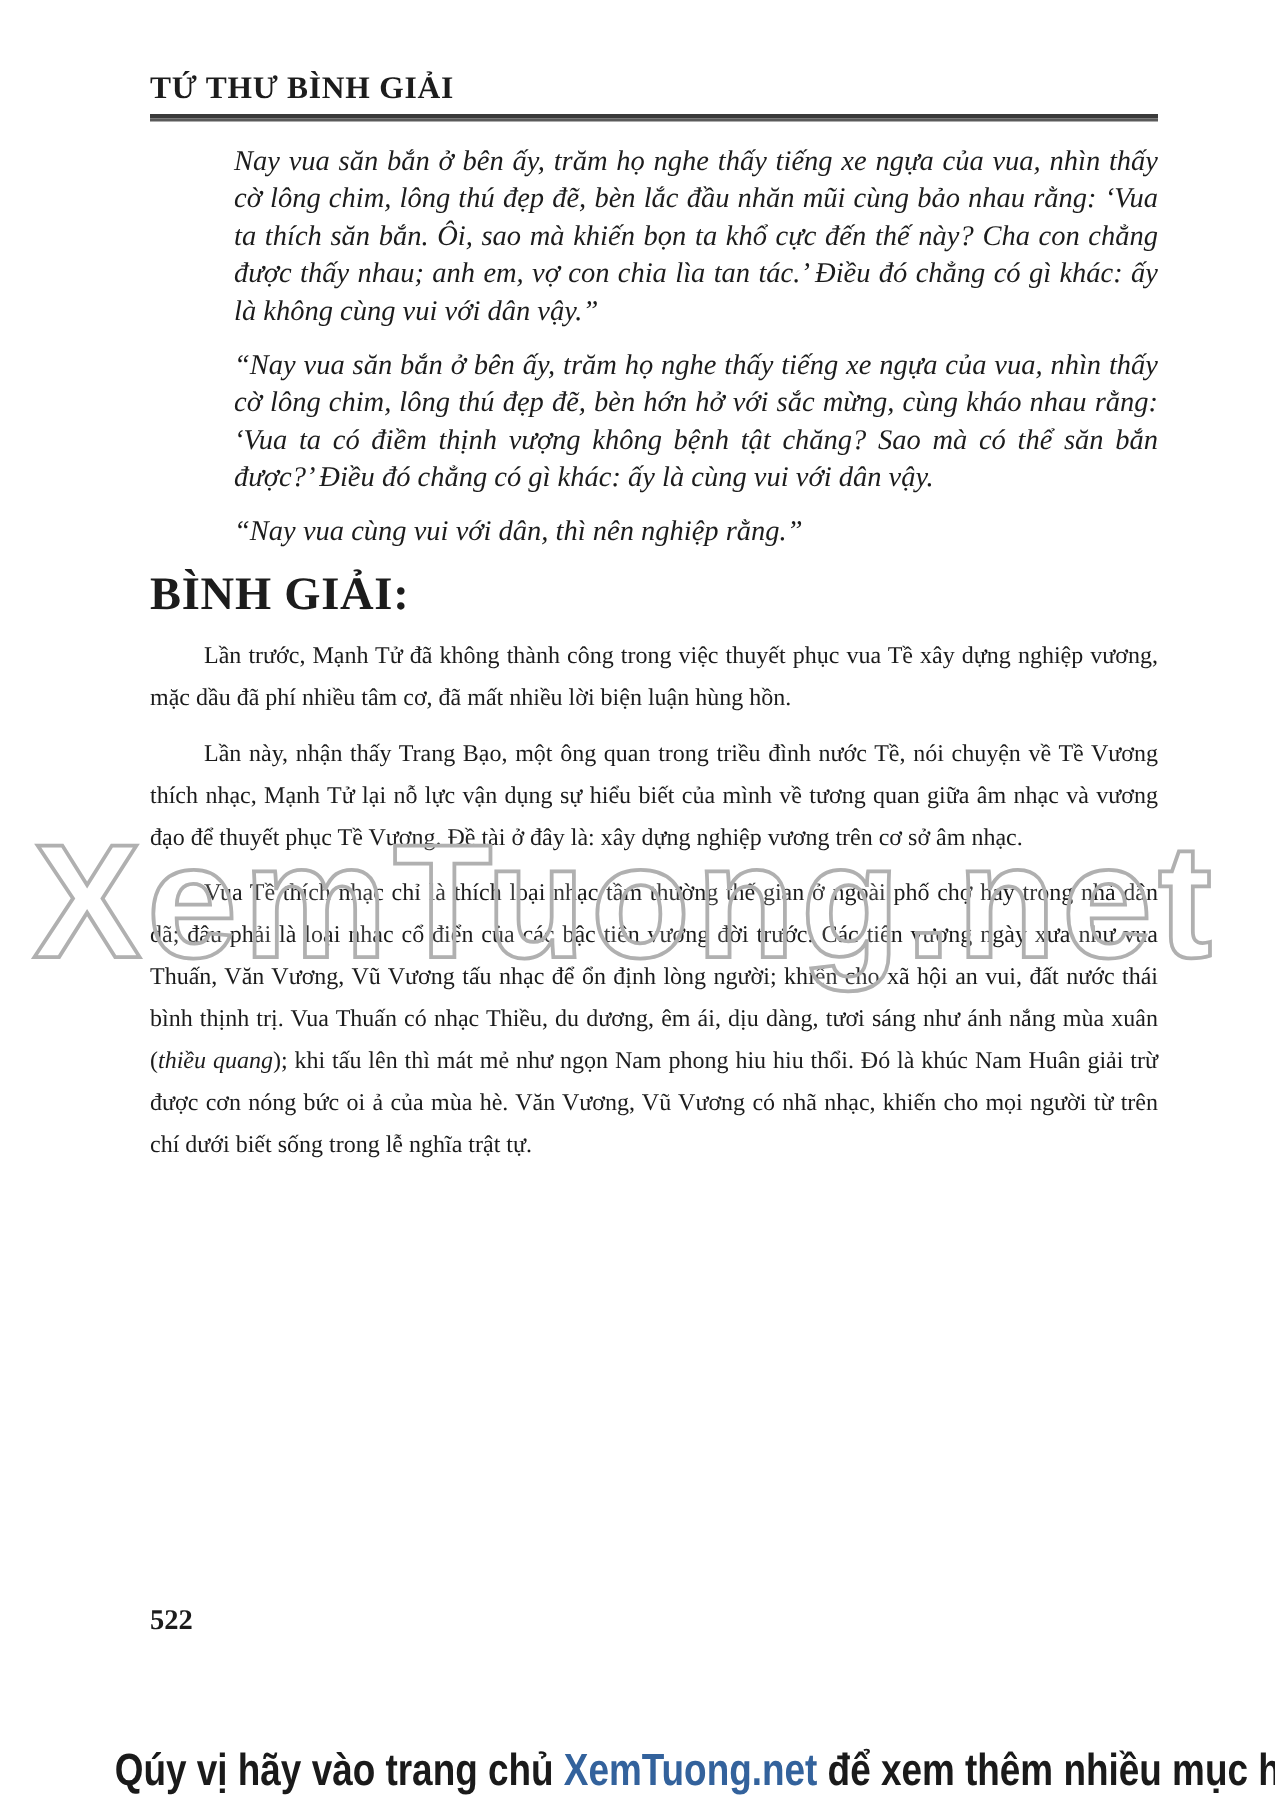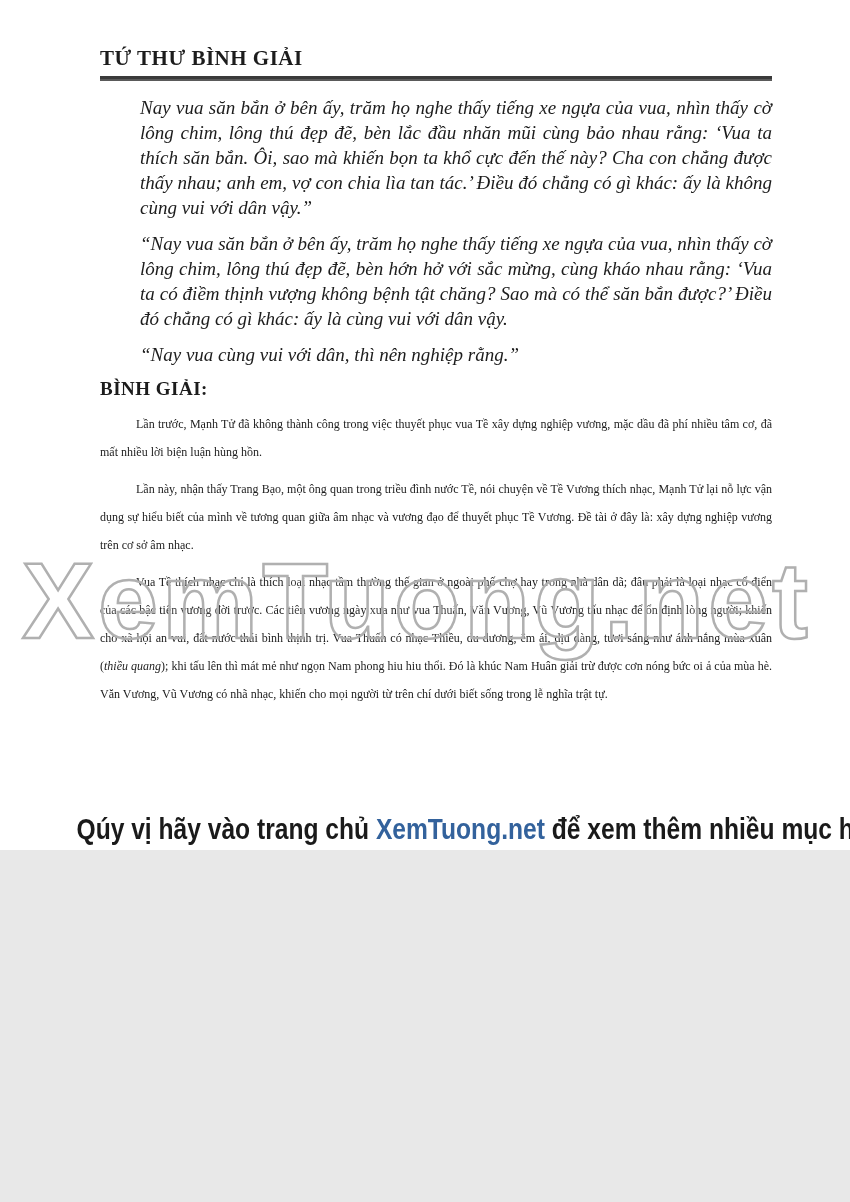--- a/index.html
+++ b/index.html
@@ -1,20 +1,20 @@
 <!DOCTYPE html>
 <html style="--text-color: #1c1c1c; --brand-color: #33629c; --watermark-color: #b0b0b0;"><head>
 <meta charset="utf-8">
 <style>
   * { margin: 0; padding: 0; box-sizing: border-box; }
   html, body { background: #e8e8e8; }
   .page {
     position: relative;
     width: 850px;
-    height: 850px;
+    height: 1202px;
     margin: 0 auto;
     background: #ffffff;
     font-family: "Liberation Serif", serif;
     color: var(--text-color, #1c1c1c);
     overflow: hidden;
   }
   .content {
     position: absolute;
     left: 100px;
     top: 46px;
@@ -26,35 +26,35 @@
     letter-spacing: 0.5px;
     margin-bottom: 5px;
   }
   .header-rule {
     height: 3px;
     border-top: 3px solid #3a3a3a;
     border-bottom: 2px solid #5a5a5a;
     margin-bottom: 14px;
   }
   .quotes {
-    margin-left: 40px;
+    margin-left: 56px;
     font-style: italic;
     font-size: 19px;
     line-height: 25px;
     text-align: justify;
   }
   .quotes p { margin-bottom: 11px; }
   .section-heading {
-    font-size: 19px;
+    font-size: 31px;
     font-weight: bold;
     letter-spacing: 0.5px;
     margin: 6px 0 10px 0;
   }
   .commentary {
-    font-size: 12px;
+    font-size: 16px;
     line-height: 28px;
     text-align: justify;
   }
   .commentary p { margin-bottom: 9px; text-indent: 36px; }
   .it { font-style: italic; }
   .page-number {
     position: absolute;
     left: 100px;
     top: 1070px;
     font-size: 19px;

